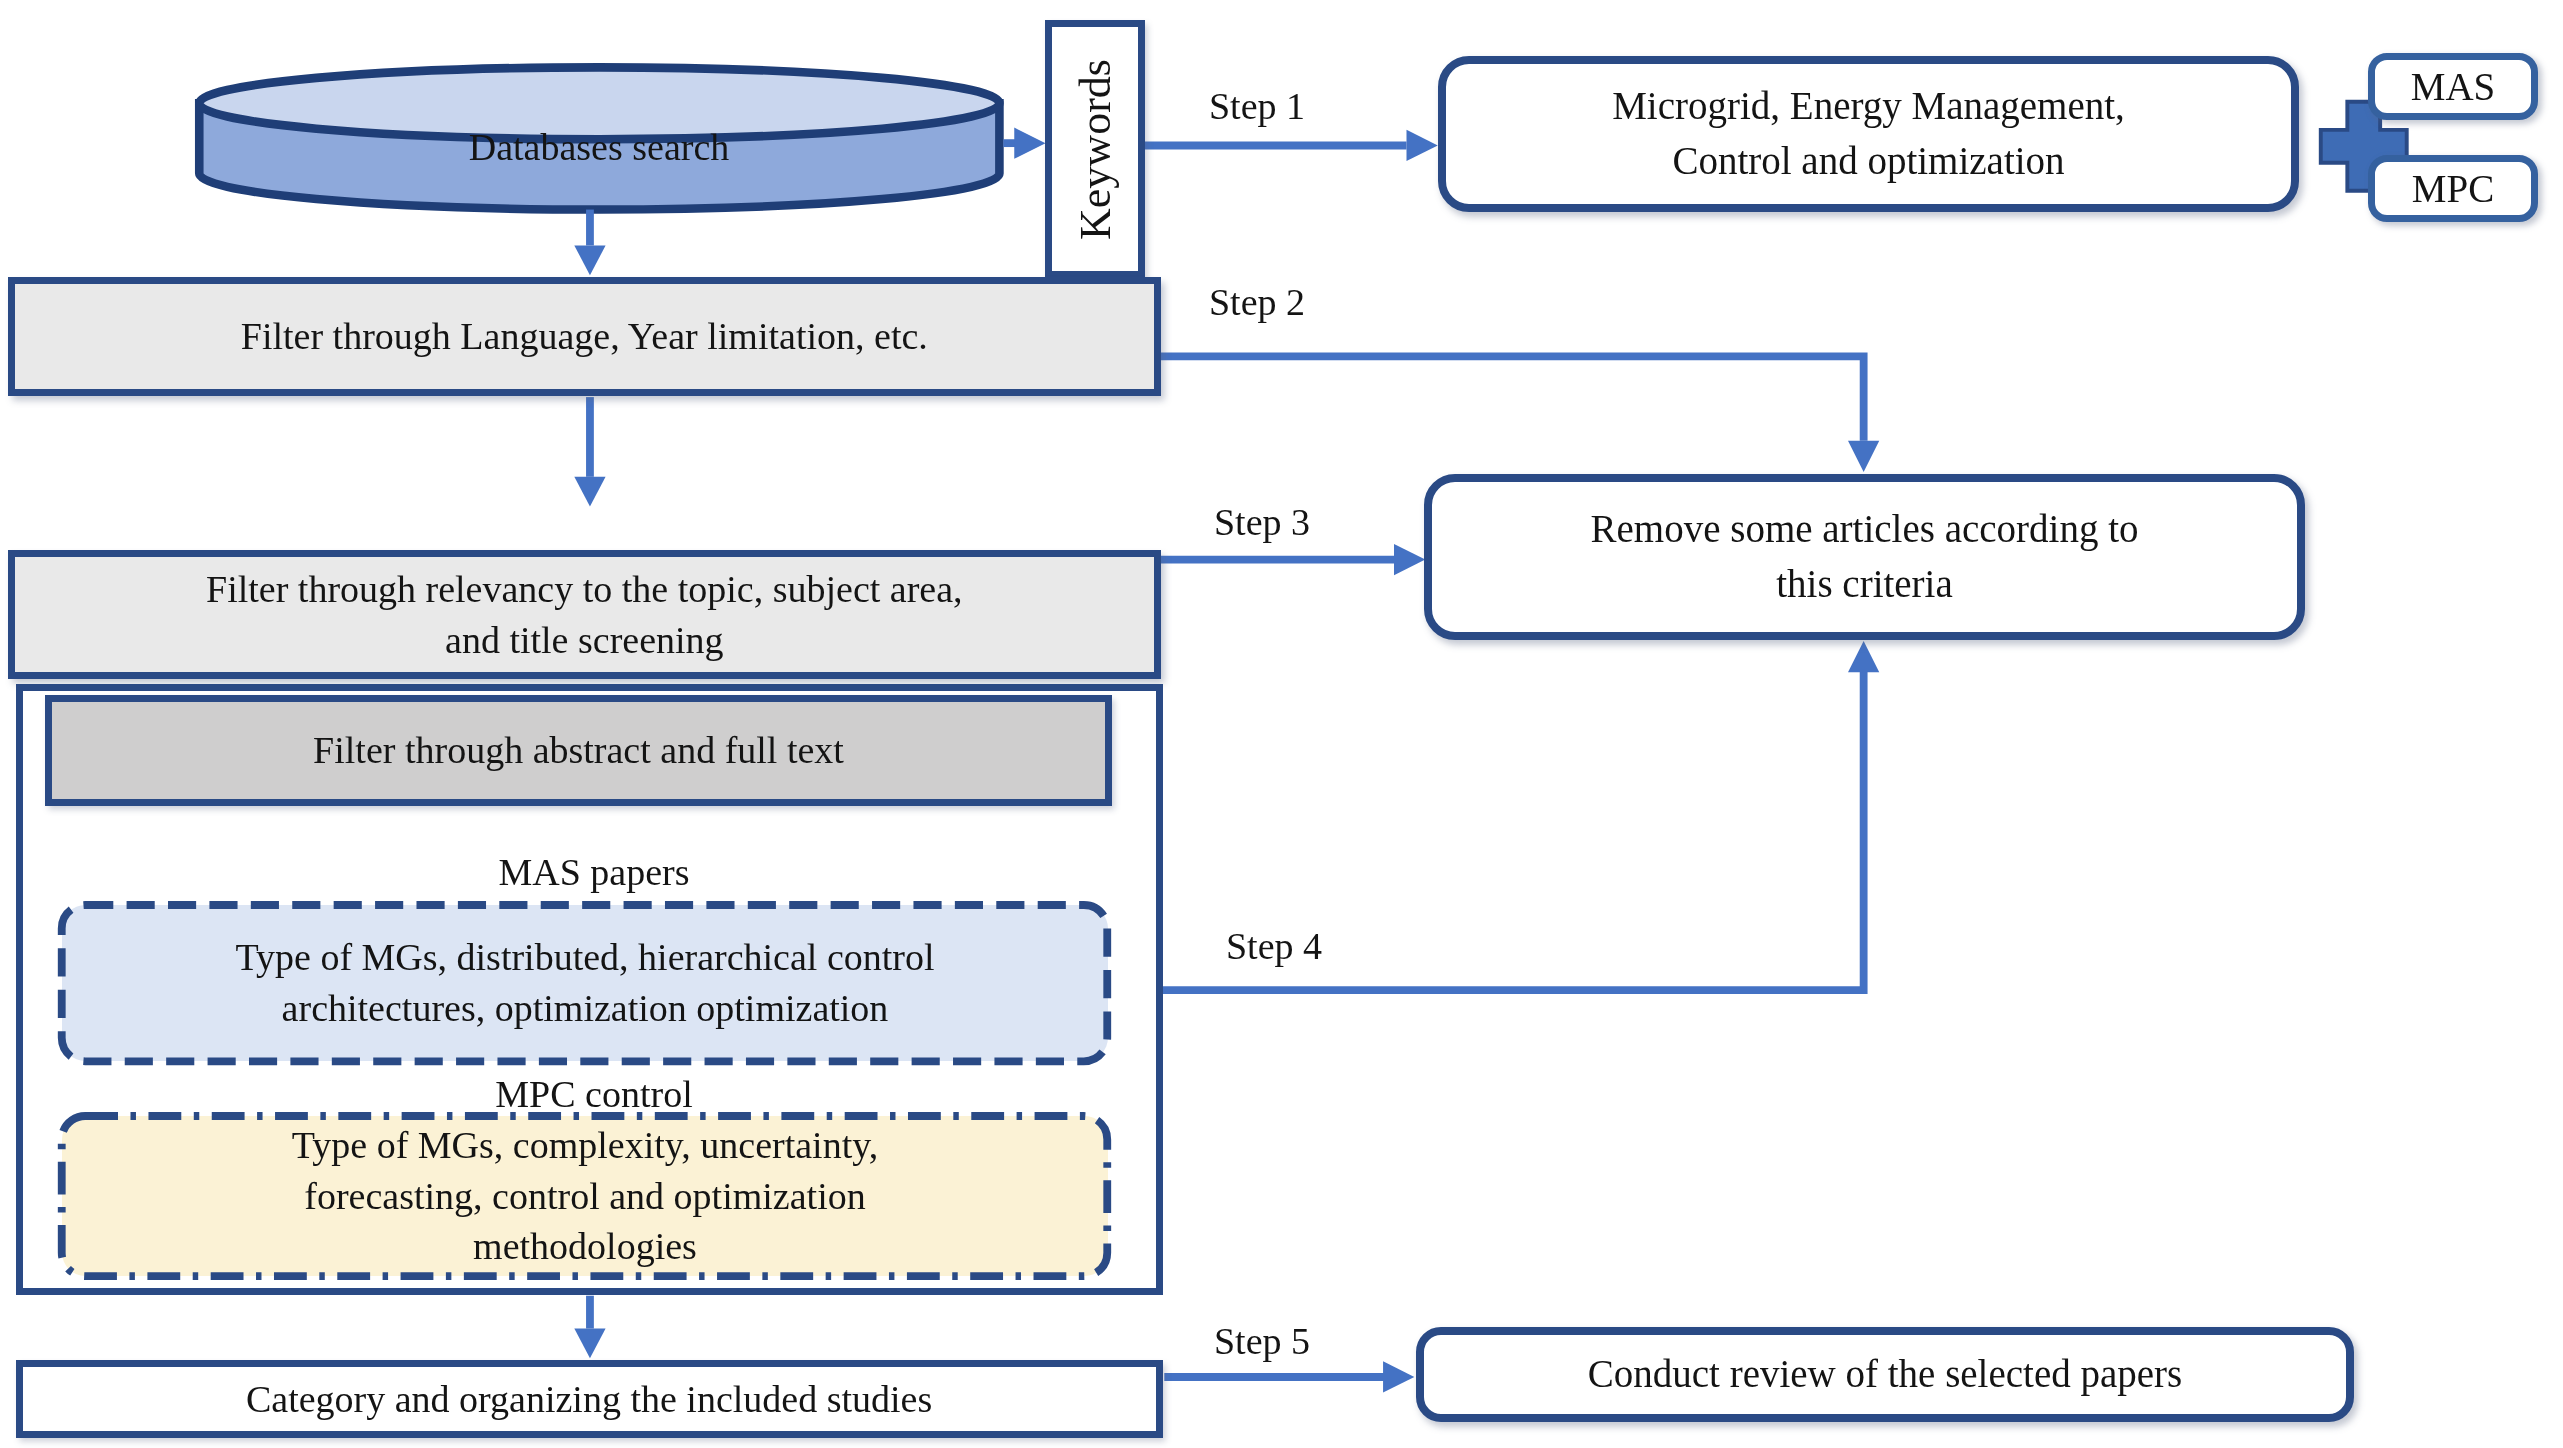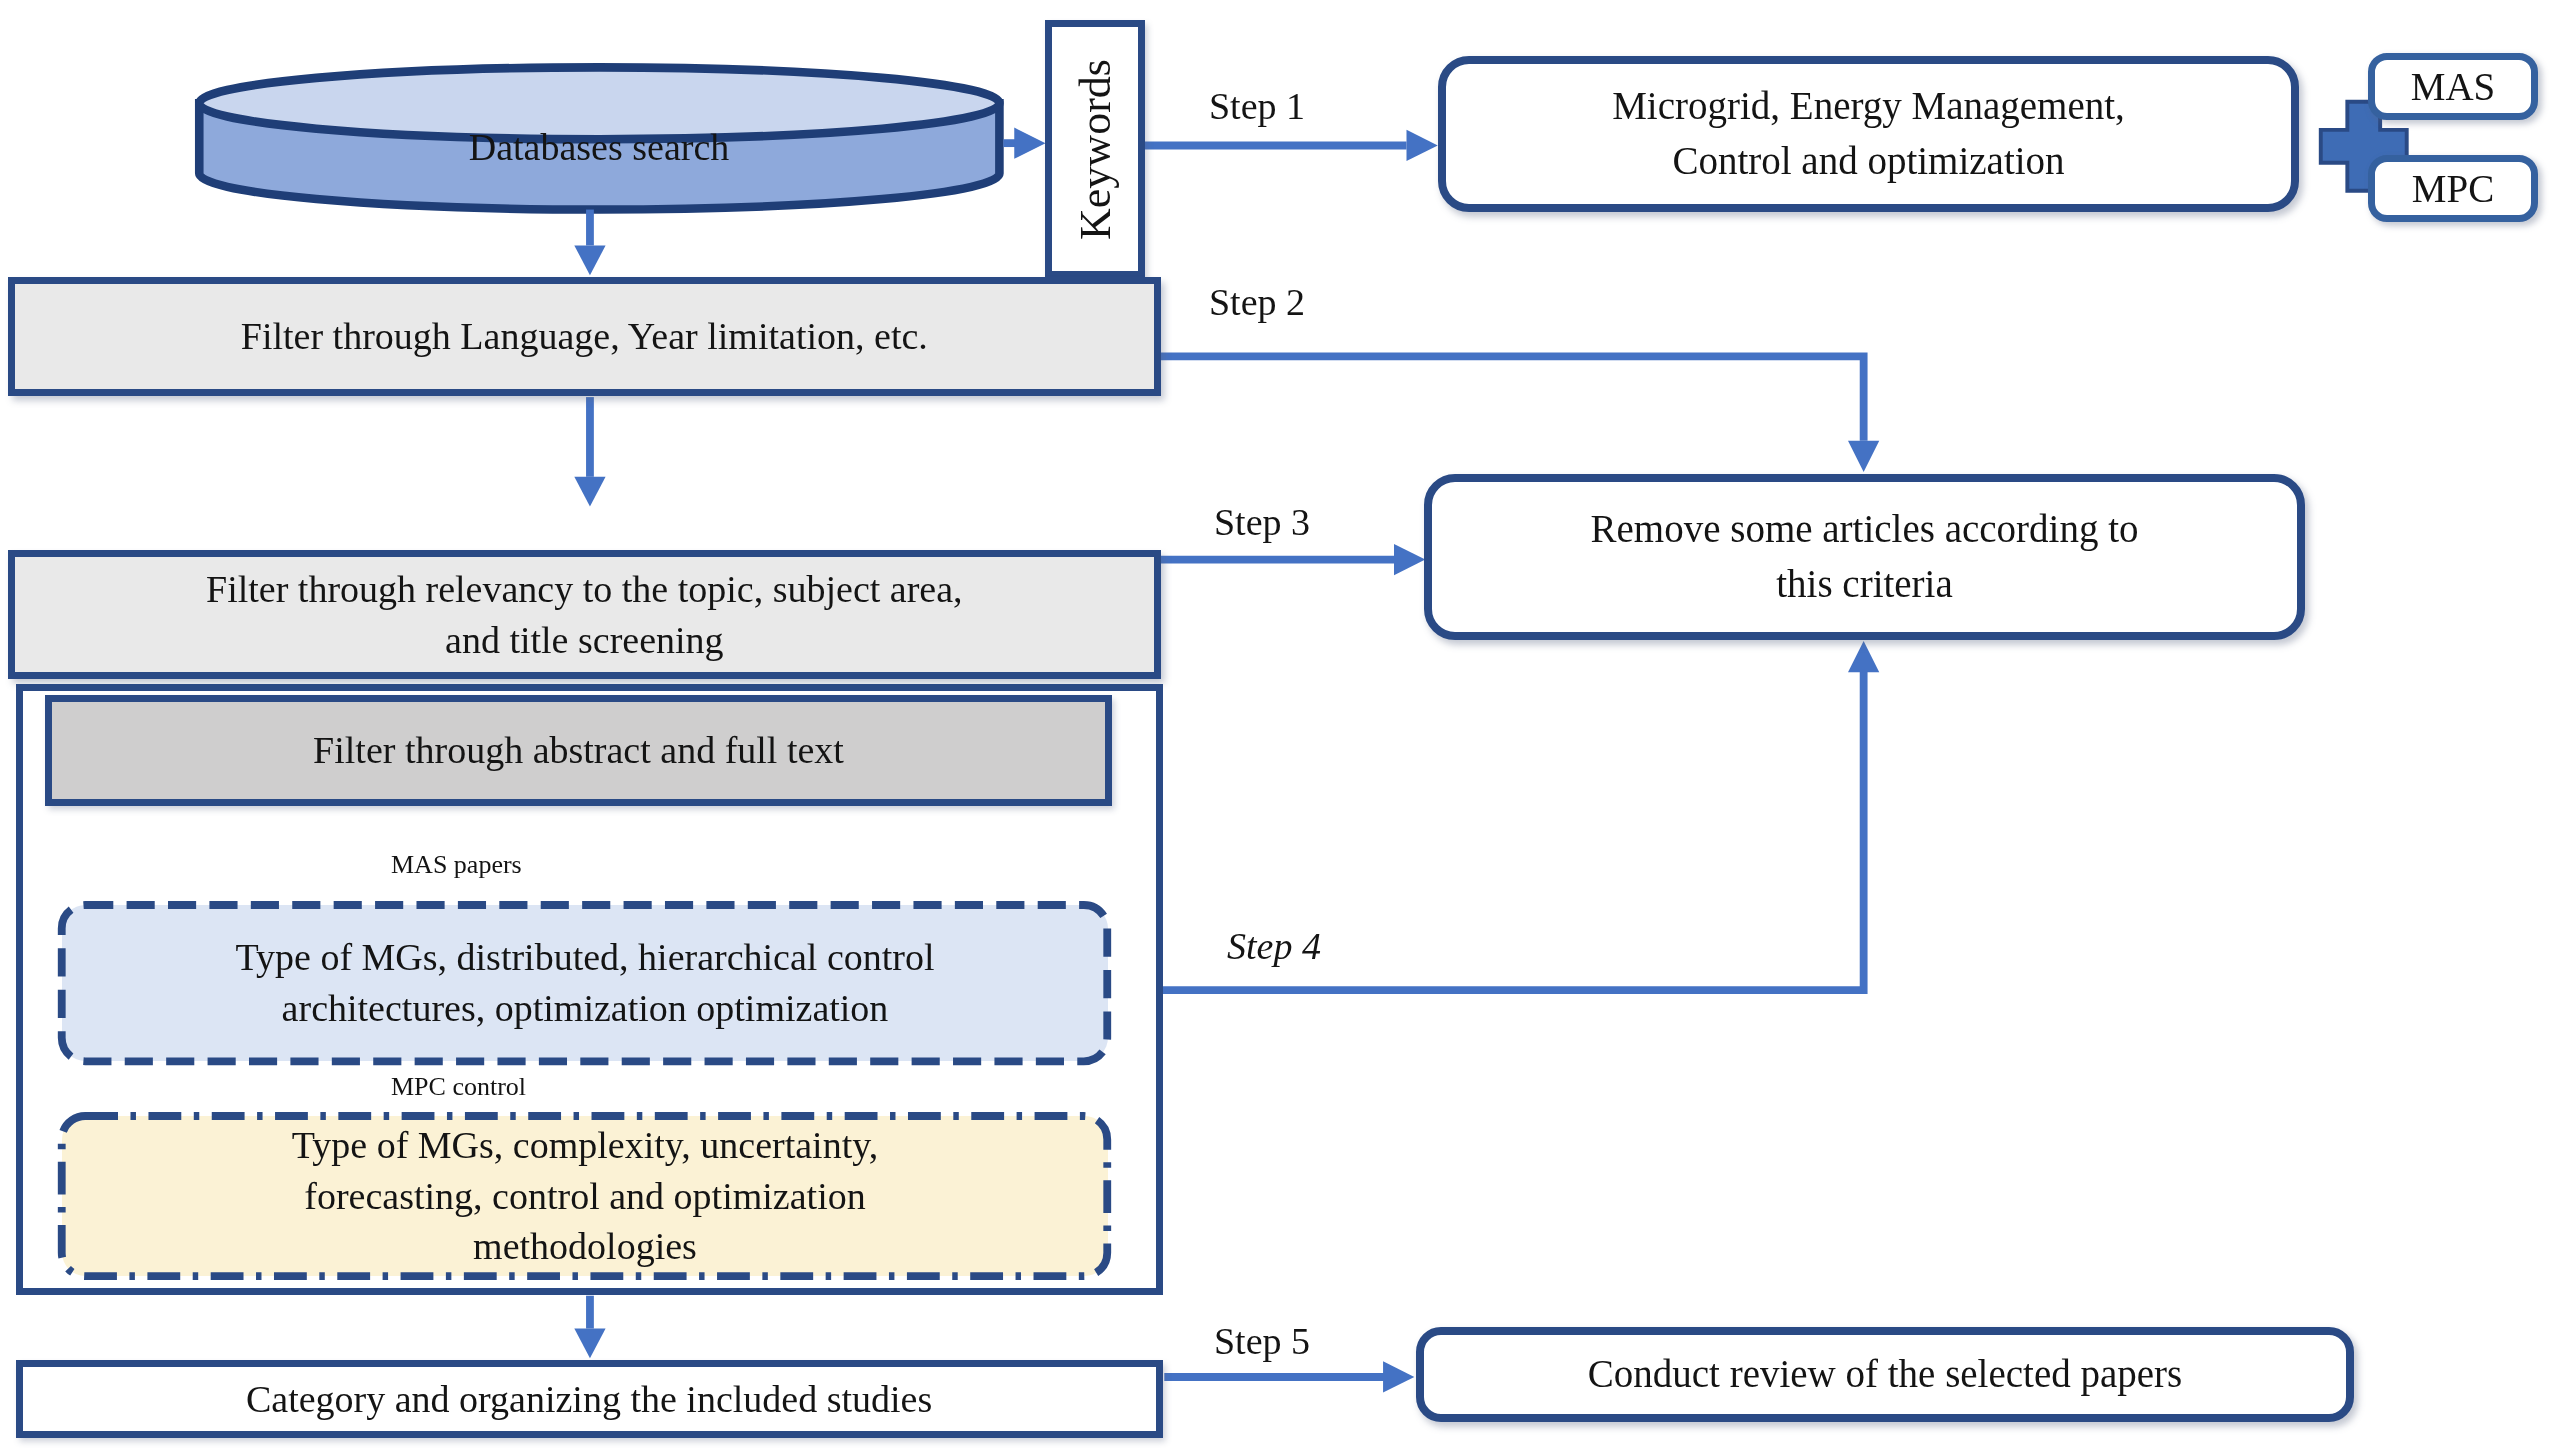--- a/index.html
+++ b/index.html
@@ -16,21 +16,21 @@
   .round-box{background:#ffffff;border:8.6px solid #2a4a85;border-radius:31px;
              box-shadow:3.9px 4.7px 7px rgba(90,100,130,.35);}
   .plain-box{background:#ffffff;border:7px solid #2a4a85;box-shadow:3.1px 3.9px 6.3px rgba(90,100,130,.30);}
   .tag-box{background:#ffffff;border:7.8px solid #35619f;border-radius:19px;
            box-shadow:3.1px 3.9px 6.3px rgba(90,100,130,.35);font-size:39px;}
   .fill-box{z-index:2;border:none;border-radius:23.4px;}
   .step-label{position:absolute;z-index:3;font-size:38px;text-align:center;width:172px;}
   .box-text{font-size:38px;line-height:1.34;}
   .big-text{font-size:39px;line-height:1.40;}
   .container-outline{background:transparent;border:7px solid #2a4a85;}
-  .inner-label{position:absolute;z-index:3;font-size:26px;}
+  .inner-label{position:absolute;z-index:3;font-size:38px;text-align:center;}
 </style>
 </head>
 <body>
 
 <div id="canvas">
 
   <svg id="underlay" class="layer" width="2563" height="1449" viewBox="0 0 3280 1854">
 
     <g>
       <path d="M255,132 V222 A512,46 0 0 0 1279,222 V132 Z" fill="#8ea9db" stroke="#1f3e77" stroke-width="11"></path>
@@ -89,21 +89,21 @@
     <span class="line" style="font-size:38px;">Databases search</span>
   </div>
 
   <div class="node plain-box" style="left:1045px;top:20.3px;width:100px;height:258px;">
     <span class="line" style="transform:rotate(-90deg);font-size:44px;">Keywords</span>
   </div>
 
   <div class="step-label" style="left:1171px;top:84px;">Step 1</div>
   <div class="step-label" style="left:1171px;top:280px;">Step 2</div>
   <div class="step-label" style="left:1176px;top:500px;">Step 3</div>
-  <div class="step-label" style="left:1188px;top:924px;font-style:italic;">Step 4</div>
+  <div class="step-label" style="left:1188px;top:924px;">Step 4</div>
   <div class="step-label" style="left:1176px;top:1319px;">Step 5</div>
 
   <div class="node round-box big-text" style="left:1438px;top:56px;width:861px;height:156px;">
     <span class="line">Microgrid, Energy Management,</span>
     <span class="line">Control and optimization</span>
   </div>
 
   <div class="node tag-box" style="left:2368px;top:53px;width:170px;height:67px;">
     <span class="line">MAS</span>
   </div>

